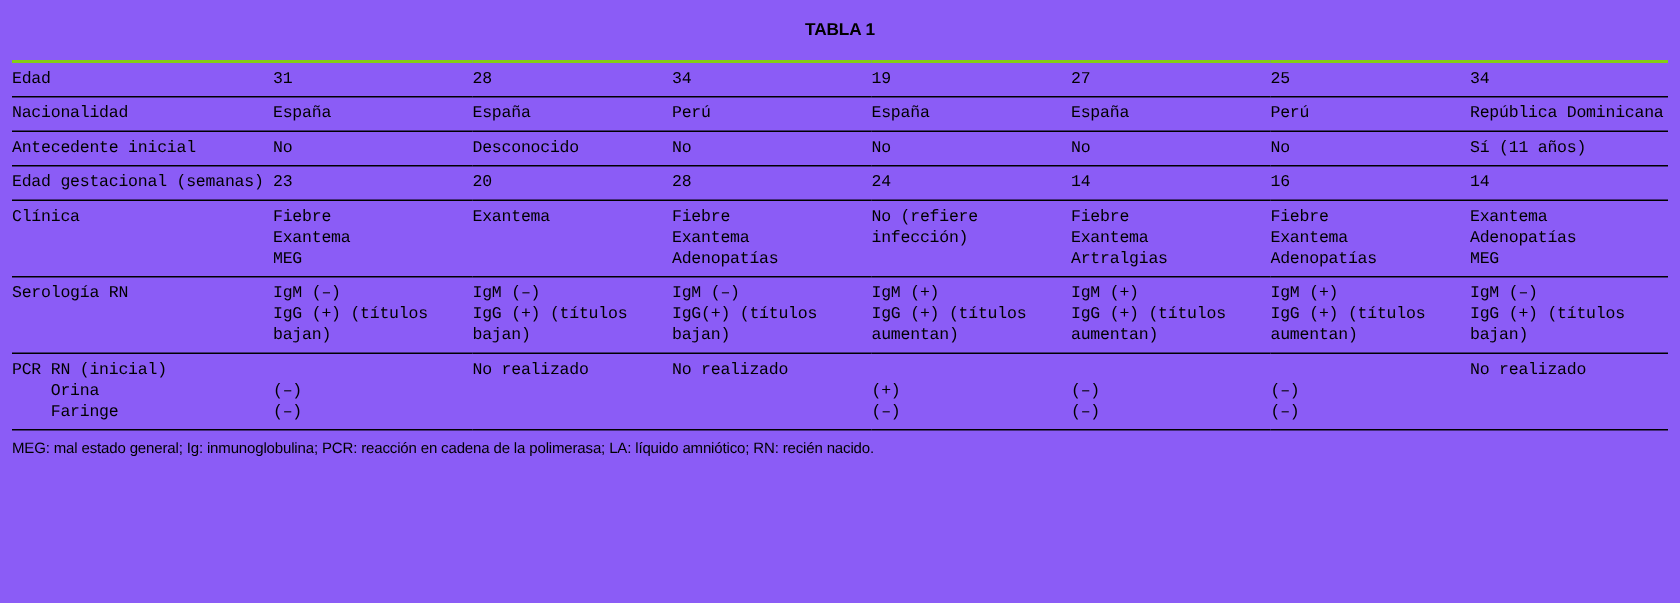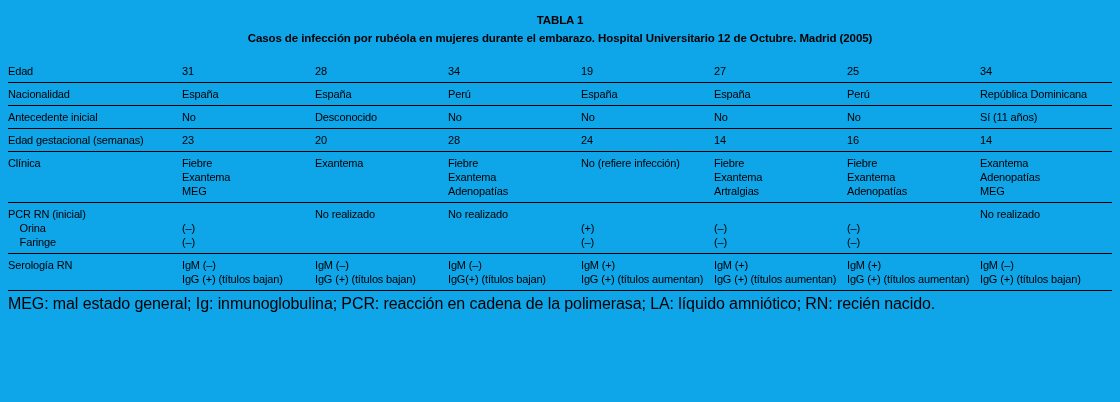--- a/index.html
+++ b/index.html
@@ -1,50 +1,49 @@
 <!DOCTYPE html>
 <html><head>
 <meta charset="utf-8">
 <style>
   html,body{margin:0;padding:0;background:#ffffff;}
   .page{
-    width:1120px;height:402px;background:#0ea5e9;color:#000;
+    width:1120px;height:402px;background:#8b5cf6;color:#000;
     font-family:"Liberation Sans",sans-serif;
     box-sizing:border-box;padding-top:14px;overflow:hidden;
   }
   .title{
     text-align:center;font-weight:bold;font-size:11.5px;line-height:13px;
     letter-spacing:-0.1px;
   }
   .subtitle{
     text-align:center;font-weight:bold;font-size:11.5px;line-height:13px;
     margin-top:5px;letter-spacing:-0.1px;
   }
   table.cases{
     border-collapse:collapse;table-layout:fixed;width:1104px;
-    margin:13px 0 0 8px;border-top:2px solid #0ea5e9;
+    margin:13px 0 0 8px;border-top:2px solid #84cc16;font-family:Liberation Mono, monospace;
   }
   table.cases tr{border-bottom:1px solid #000;}
   table.cases tr.last{border-bottom:3px solid #000;}
   table.cases td{
     vertical-align:top;font-size:11px;line-height:14px;
     padding:4px 2px 4px 0;white-space:pre-line;letter-spacing:-0.15px;
     overflow:hidden;
   }
   td.lbl{width:174px;}
   .footnote{
-    margin:6px 0 0 8px;font-size:16px;line-height:13px;letter-spacing:-0.1px;
+    margin:6px 0 0 8px;font-size:10px;line-height:13px;letter-spacing:-0.1px;
   }
 </style>
 </head>
 <body>
 
 <div class="page">
   <div class="title">TABLA 1</div>
-  <div class="subtitle">Casos de infección por rubéola en mujeres durante el embarazo. Hospital Universitario 12 de Octubre. Madrid (2005)</div>
 
   <table class="cases">
     <colgroup>
       <col style="width:174px">
       <col style="width:133px">
         <col style="width:133px">
         <col style="width:133px">
       <col style="width:133px">
         <col style="width:133px">
         <col style="width:133px">
@@ -105,53 +104,53 @@
 Exantema
 Artralgias</td>
         <td>Fiebre
 Exantema
 Adenopatías</td>
         <td>Exantema
 Adenopatías
 MEG</td>
       </tr>
       <tr>
+        <td class="lbl">Serología RN</td>
+        <td>IgM (–)
+IgG (+) (títulos bajan)</td>
+        <td>IgM (–)
+IgG (+) (títulos bajan)</td>
+        <td>IgM (–)
+IgG(+) (títulos bajan)</td>
+        <td>IgM (+)
+IgG (+) (títulos aumentan)</td>
+        <td>IgM (+)
+IgG (+) (títulos aumentan)</td>
+        <td>IgM (+)
+IgG (+) (títulos aumentan)</td>
+        <td>IgM (–)
+IgG (+) (títulos bajan)</td>
+      </tr>
+      <tr>
         <td class="lbl">PCR RN (inicial)
 &nbsp;&nbsp;&nbsp;&nbsp;Orina
 &nbsp;&nbsp;&nbsp;&nbsp;Faringe</td>
         <td>&nbsp;
 (–)
 (–)</td>
         <td>No realizado</td>
         <td>No realizado</td>
         <td>&nbsp;
 (+)
 (–)</td>
         <td>&nbsp;
 (–)
 (–)</td>
         <td>&nbsp;
 (–)
 (–)</td>
         <td>No realizado</td>
       </tr>
-      <tr>
-        <td class="lbl">Serología RN</td>
-        <td>IgM (–)
-IgG (+) (títulos bajan)</td>
-        <td>IgM (–)
-IgG (+) (títulos bajan)</td>
-        <td>IgM (–)
-IgG(+) (títulos bajan)</td>
-        <td>IgM (+)
-IgG (+) (títulos aumentan)</td>
-        <td>IgM (+)
-IgG (+) (títulos aumentan)</td>
-        <td>IgM (+)
-IgG (+) (títulos aumentan)</td>
-        <td>IgM (–)
-IgG (+) (títulos bajan)</td>
-      </tr>
     </tbody>
   </table>
 
   <div class="footnote">MEG: mal estado general; Ig: inmunoglobulina; PCR: reacción en cadena de la polimerasa; LA: líquido amniótico; RN: recién nacido.</div>
 </div>
 
 </body></html>

